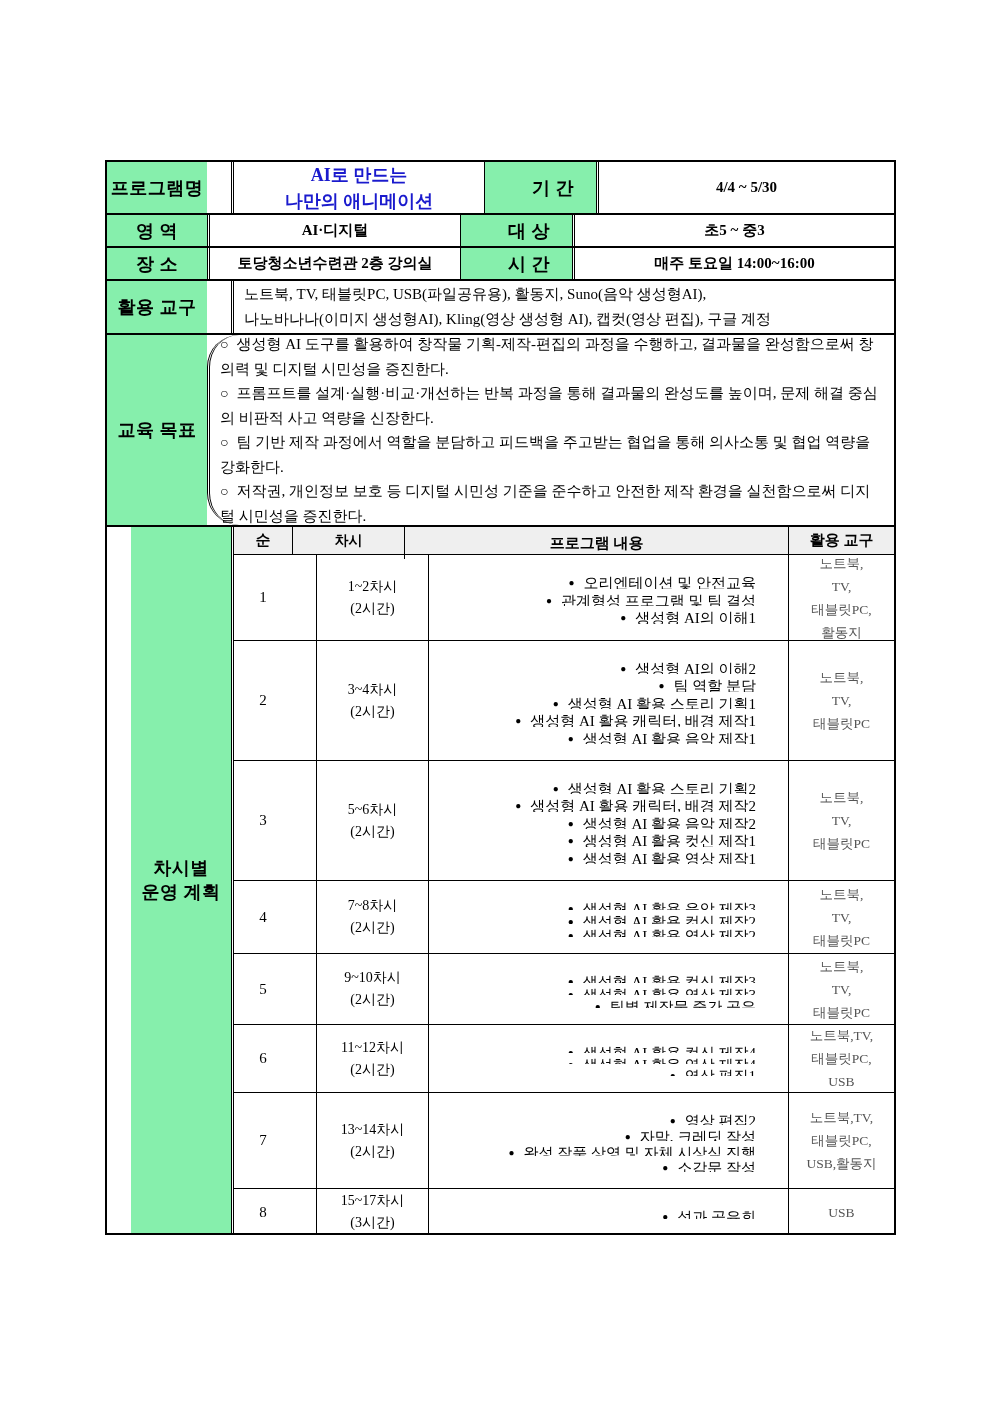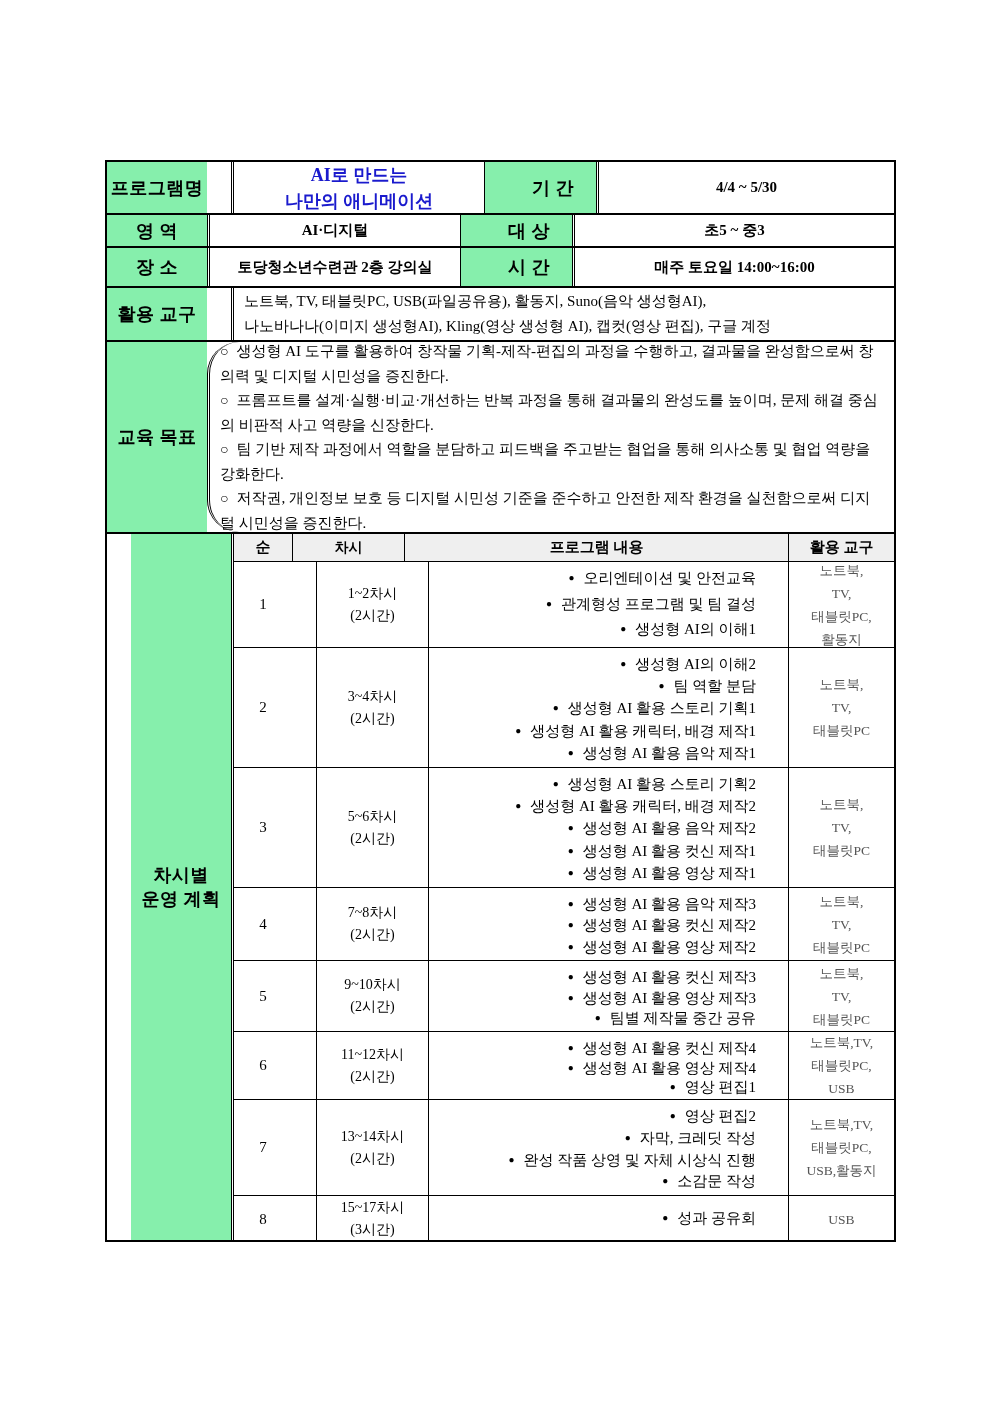--- a/index.html
+++ b/index.html
@@ -32,21 +32,21 @@
     padding:4px 10px;box-sizing:border-box;border-radius:32px;}
   .goal-line{line-height:24px;font-size:15px;text-align:left;}
   .circle-bullet{margin-right:8px;font-size:14px;}
   
   .sess-area{flex:1 1 auto;display:flex;flex-direction:column;box-sizing:border-box;}
   .s-head{display:flex;height:27px;background:#efefef;font-weight:bold;font-size:15px;}
   .srow{display:flex;border-top:1px solid #000;box-sizing:border-box;}
   .sc-no{flex:0 0 58px;font-size:15px;}
   .sc-sess{flex:0 0 112px;font-size:14px;line-height:22px;}
   .sc-cont{flex:1 1 auto;display:flex;flex-direction:column;justify-content:center;
-    padding:4px 8px;box-sizing:border-box;}
+    padding:16px 8px;box-sizing:border-box;}
   .sc-tools{flex:0 0 106px;color:#555555;font-size:13.5px;line-height:23px;}
   .b-line{line-height:24px;font-size:15px;text-align:right;white-space:nowrap;overflow:hidden;}
   .bullet{font-size:10px;margin-right:9px;display:inline-block;transform:translateY(-2px);}
 </style>
 </head>
 <body>
 
 <div class="doc">
 
   <div class="row" style="height:53px">
@@ -57,21 +57,21 @@
     <div class="c w-d dbl val">4/4 ~ 5/30</div>
   </div>
 
   <div class="row" style="height:33px">
     <div class="c label w-lbl">영 역</div>
     <div class="c w-b dbl val">AI·디지털</div>
     <div class="c label w-c sgl">대 상</div>
     <div class="c w-d dbl val">초5 ~ 중3</div>
   </div>
 
-  <div class="row" style="height:40px">
+  <div class="row" style="height:33px">
     <div class="c label w-lbl">장 소</div>
     <div class="c w-b dbl val">토당청소년수련관 2층 강의실</div>
     <div class="c label w-c sgl">시 간</div>
     <div class="c w-d dbl val">매주 토요일 14:00~16:00</div>
   </div>
 
   <div class="row" style="height:54px">
     <div class="c label w-lbl">활용 교구</div>
     <div class="c w-d dbl tools-text pre">노트북, TV, 태블릿PC, USB(파일공유용), 활동지, Suno(음악 생성형AI),
 나노바나나(이미지 생성형AI), Kling(영상 생성형 AI), 캡컷(영상 편집), 구글 계정</div>

